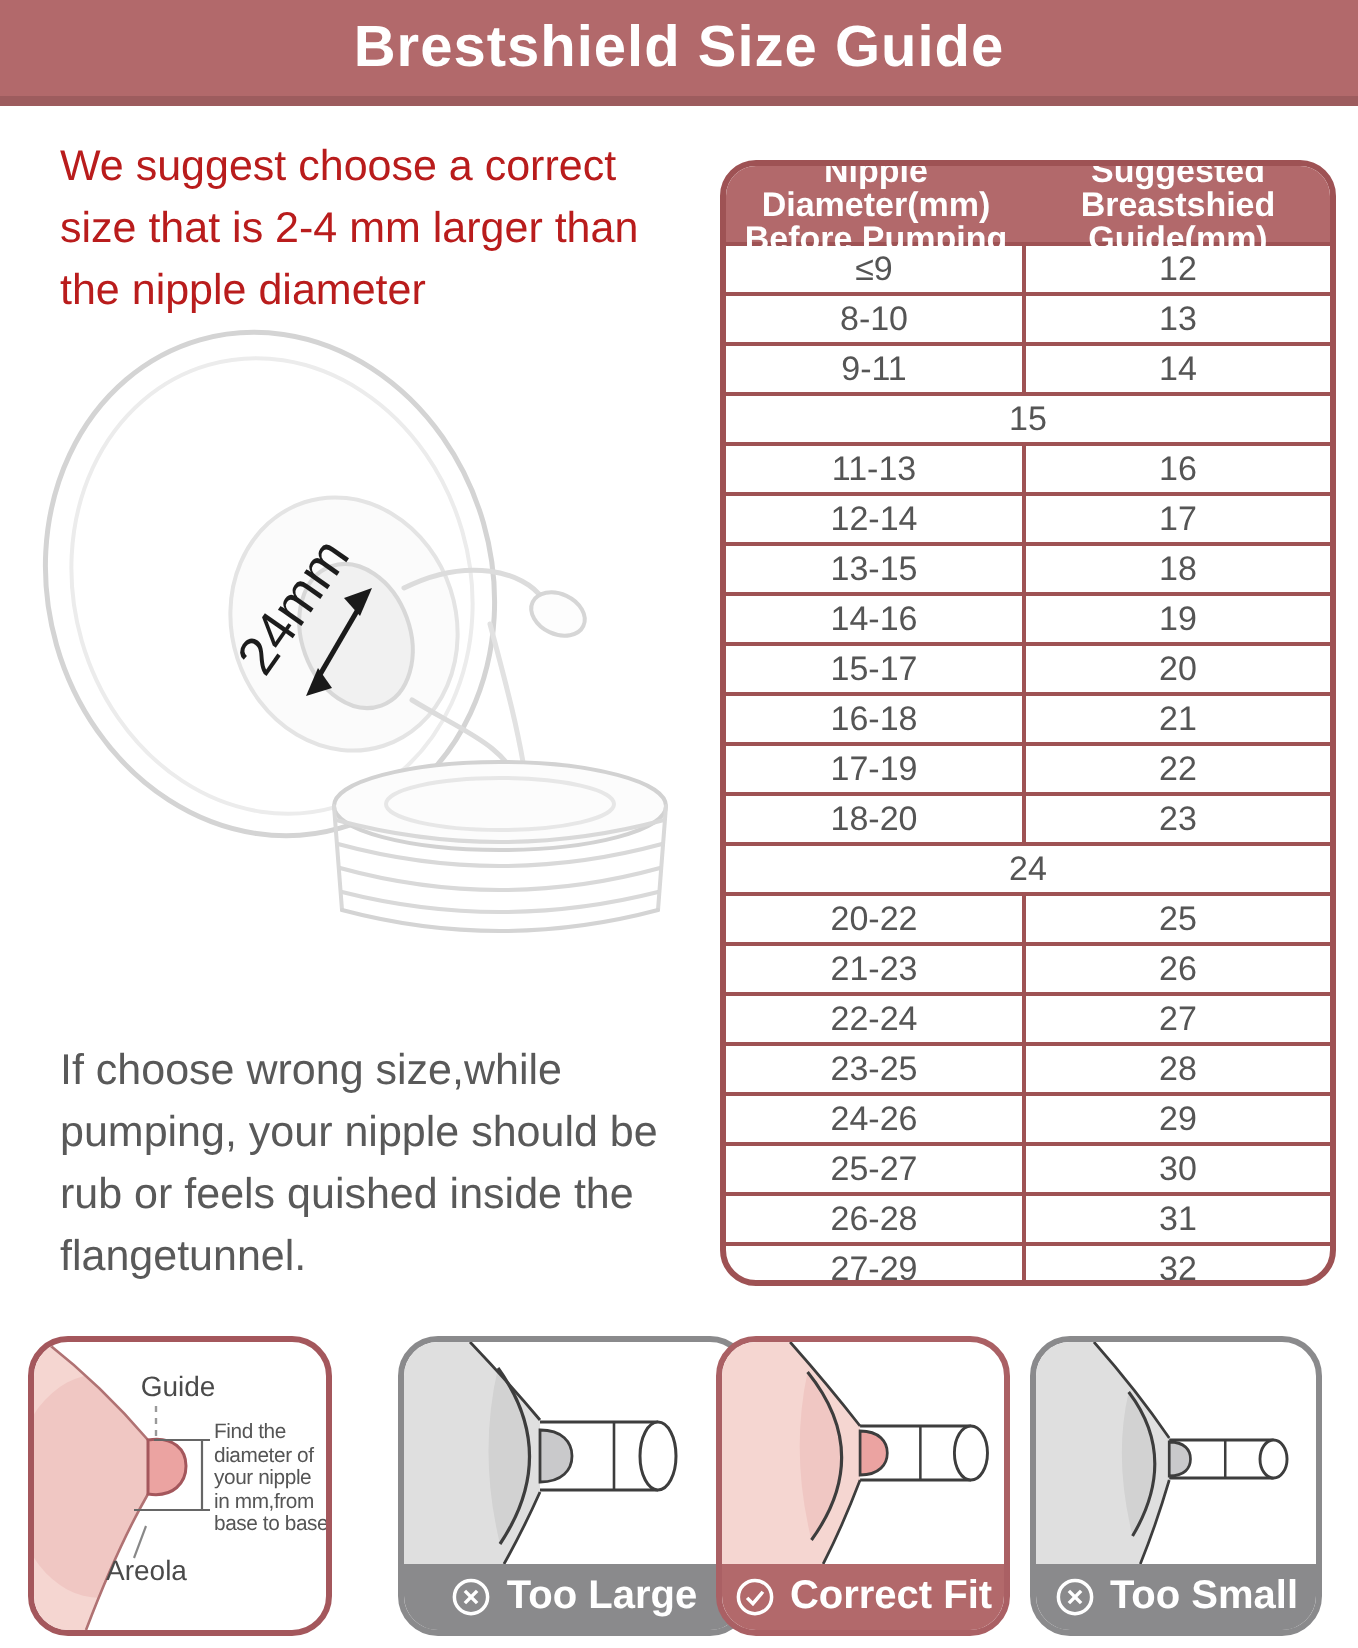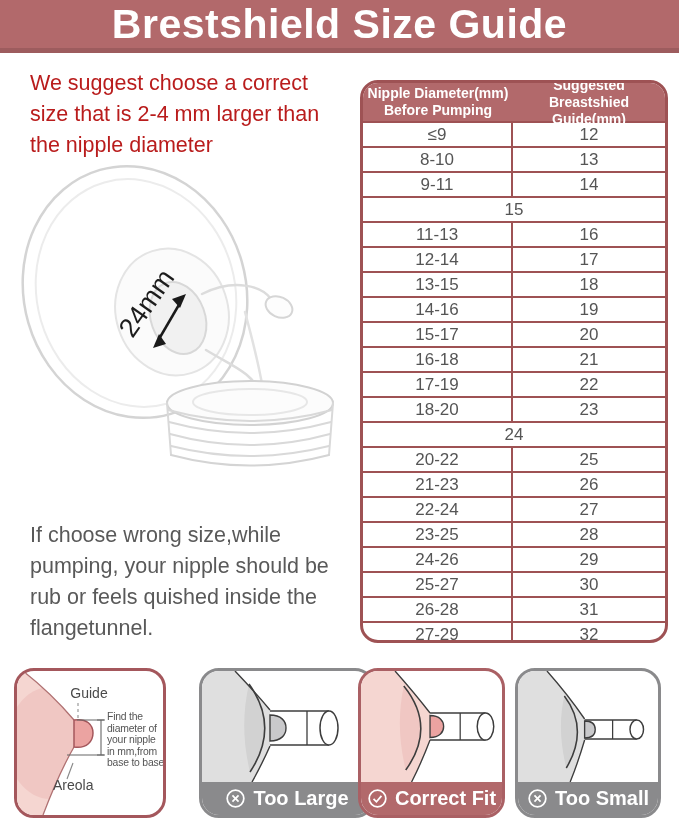--- a/index.html
+++ b/index.html
@@ -2,37 +2,37 @@
 <html><head>
 <meta charset="utf-8">
 <style>
   html,body{margin:0;padding:0;background:#fff;}
   .canvas{position:relative;width:679px;height:824px;background:#ffffff;overflow:hidden;
           font-family:"Liberation Sans",sans-serif;}
 
   
   .banner{position:absolute;left:0;top:0;width:679px;height:48px;background:#b2696b;
           border-bottom:5px solid #9d5c5e;display:flex;align-items:center;justify-content:center;}
-  .banner h1{margin:0;font-size:41px;font-weight:bold;color:#ffffff;letter-spacing:.5px;}
+  .banner h1{margin:0;font-size:29px;font-weight:bold;color:#ffffff;letter-spacing:.5px;}
 
   
   .intro{position:absolute;left:30px;top:68px;width:322px;font-size:21.5px;line-height:31px;color:#b91c1c;}
   .warning{position:absolute;left:30px;top:520px;width:330px;font-size:21.5px;line-height:31px;color:#595959;}
 
   
   .flange-wrap{position:absolute;left:12px;top:160px;width:340px;height:346px;}
   .flange-wrap svg{position:absolute;left:0;top:0;}
   .flange-label{position:absolute;left:92px;top:128px;width:86px;text-align:center;
                 transform:rotate(-55deg);font-size:27px;color:#1c1c1c;}
 
   
   .size-table{position:absolute;left:360px;top:80px;width:308px;height:563px;box-sizing:border-box;
               border:3px solid #9e5254;border-radius:18px;overflow:hidden;background:#fff;}
   .size-table-header{display:flex;height:38px;background:#b2696b;color:#fff;font-weight:bold;
-                     font-size:14px;line-height:17px;text-align:center;}
+                     font-size:17px;line-height:17px;text-align:center;}
   .size-table-header .th{display:flex;flex-direction:column;justify-content:center;}
   .th1{width:150px;}.th2{flex:1;}
   .tr{display:flex;height:25px;box-sizing:border-box;border-top:2px solid #9e5254;}
   .td{display:flex;align-items:center;justify-content:center;font-size:17px;color:#555555;box-sizing:border-box;}
   .td1{width:150px;border-right:2px solid #9e5254;}
   .td2{flex:1;}
 
   
   .panel{position:absolute;top:668px;height:150px;box-sizing:border-box;background:#fff;
          border-radius:20px;overflow:hidden;}

